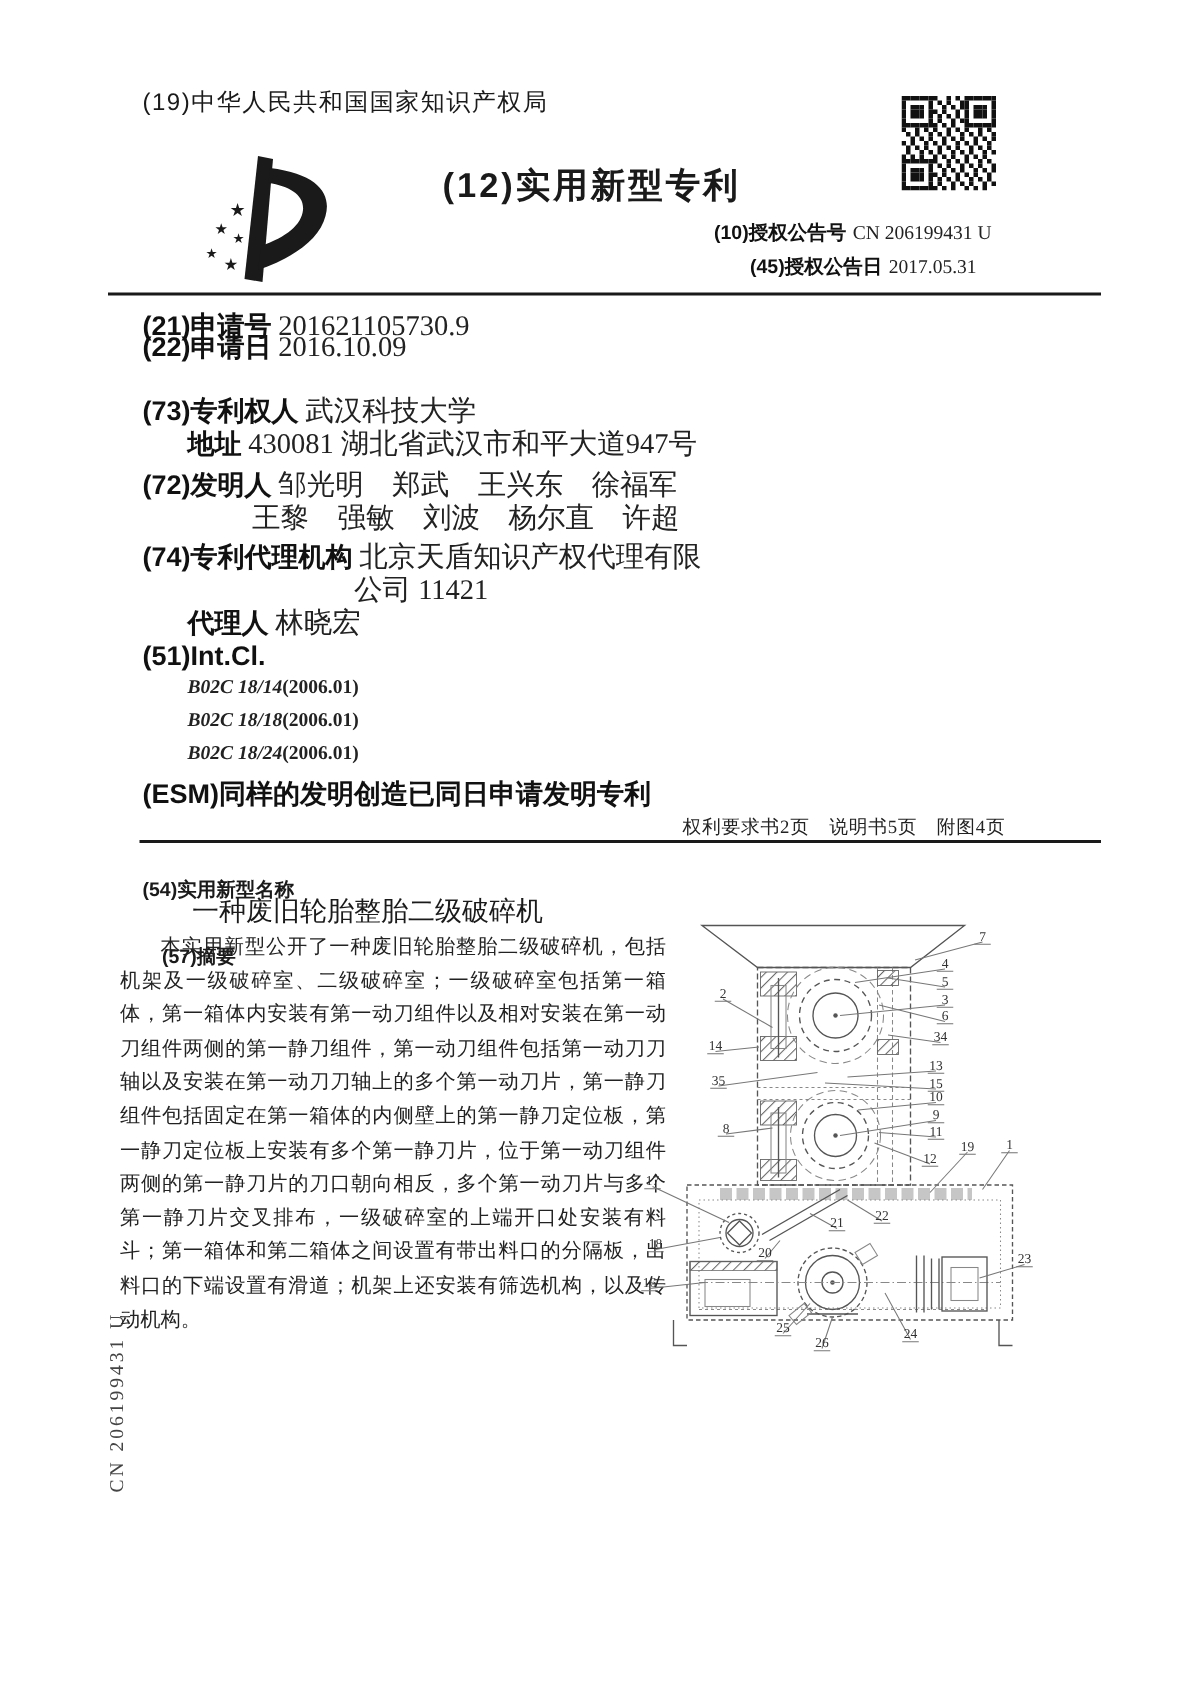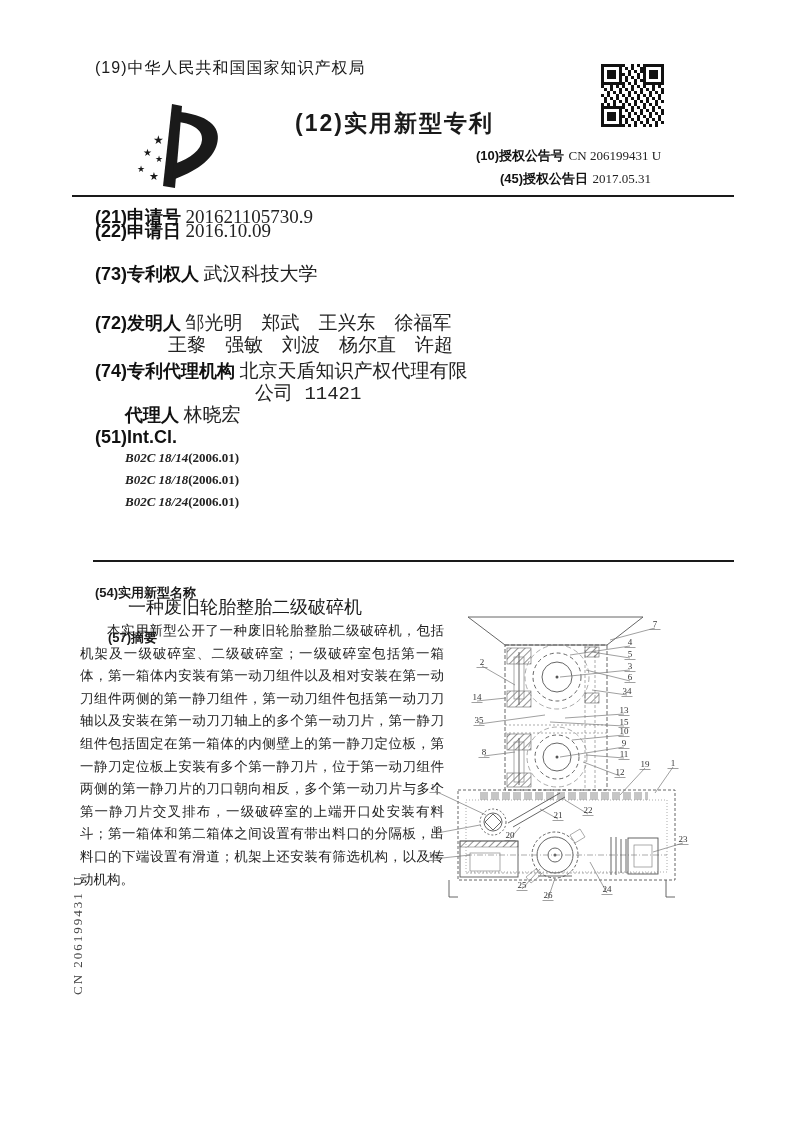--- a/index.html
+++ b/index.html
@@ -303,45 +303,51 @@
     <span class="val">201621105730.9</span>
   </div>
   <div class="abs" style="left:95px;top:219px;">
     <span class="lbl">(22)申请日</span>
     <span class="val">2016.10.09</span>
   </div>
   <div class="abs" style="left:95px;top:261px;">
     <span class="lbl">(73)专利权人</span>
     <span class="val">武汉科技大学</span>
   </div>
+  <div class="abs" style="left:125px;top:283px;">
+    <span class="lbl">地址</span>
+    <span class="val">430081 湖北省武汉市和平大道947号</span>
+  </div>
   <div class="abs" style="left:95px;top:310px;">
     <span class="lbl">(72)发明人</span>
     <span class="val">邹光明　郑武　王兴东　徐福军</span>
   </div>
   <div class="abs val" style="left:168px;top:332px;">王黎　强敏　刘波　杨尔直　许超</div>
   <div class="abs" style="left:95px;top:358px;">
     <span class="lbl">(74)专利代理机构</span>
     <span class="val">北京天盾知识产权代理有限</span>
   </div>
-  <div class="abs val" style="left:255px;top:380px;font-family:Liberation Mono, monospace;">公司 11421</div>
+  <div class="abs val" style="left:236px;top:380px;">公司 11421</div>
   <div class="abs" style="left:125px;top:402px;">
     <span class="lbl">代理人</span>
     <span class="val">林晓宏</span>
   </div>
   <div class="abs lbl" style="left:95px;top:427px;">(51)Int.Cl.</div>
   <div class="abs intcl" style="left:125px;top:450px;">
     <span>B02C 18/14</span><span class="yr">(2006.01)</span>
   </div>
   <div class="abs intcl" style="left:125px;top:472px;">
     <span>B02C 18/18</span><span class="yr">(2006.01)</span>
   </div>
   <div class="abs intcl" style="left:125px;top:494px;">
     <span>B02C 18/24</span><span class="yr">(2006.01)</span>
   </div>
-
+  <div class="abs lbl" style="left:95px;top:517px;">(ESM)同样的发明创造已同日申请发明专利</div>
+
+  <div class="abs pages-info" style="left:455px;top:543px;">权利要求书2页　说明书5页　附图4页</div>
 
   <div class="rule" style="left:93px;top:560px;width:641px;"></div>
 
   <div class="abs title-label" style="left:95px;top:572px;">(54)实用新型名称</div>
   <div class="abs invention-title" style="left:128px;top:595px;">一种废旧轮胎整胎二级破碎机</div>
   <div class="abs title-label" style="left:108px;top:617px;">(57)摘要</div>
   <div class="abs abstract" style="left:80px;top:620px;">本实用新型公开了一种废旧轮胎整胎二级破碎机，包括机架及一级破碎室、二级破碎室；一级破碎室包括第一箱体，第一箱体内安装有第一动刀组件以及相对安装在第一动刀组件两侧的第一静刀组件，第一动刀组件包括第一动刀刀轴以及安装在第一动刀刀轴上的多个第一动刀片，第一静刀组件包括固定在第一箱体的内侧壁上的第一静刀定位板，第一静刀定位板上安装有多个第一静刀片，位于第一动刀组件两侧的第一静刀片的刀口朝向相反，多个第一动刀片与多个第一静刀片交叉排布，一级破碎室的上端开口处安装有料斗；第一箱体和第二箱体之间设置有带出料口的分隔板，出料口的下端设置有滑道；机架上还安装有筛选机构，以及传动机构。</div>
 
   <div class="abs" style="left:420px;top:597px;">
     <svg id="figure-svg" width="380" height="340" viewBox="0 0 380 340">

